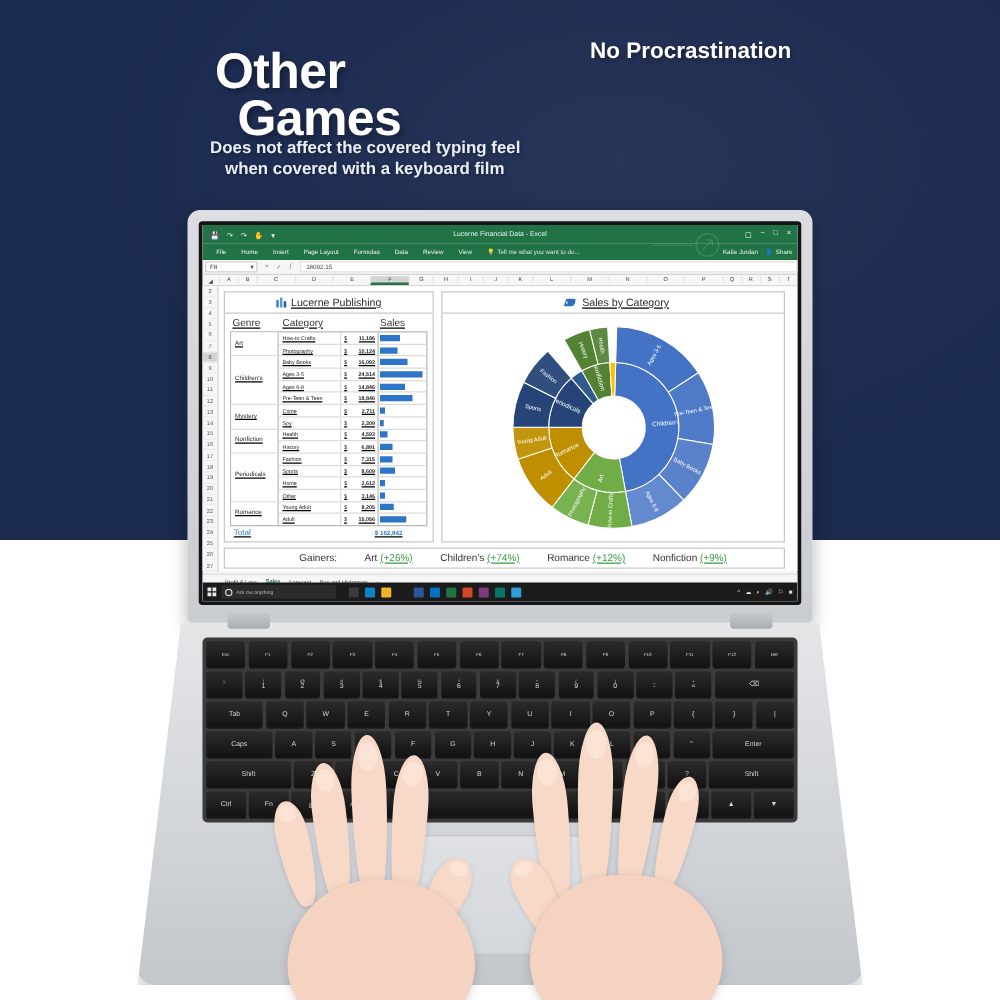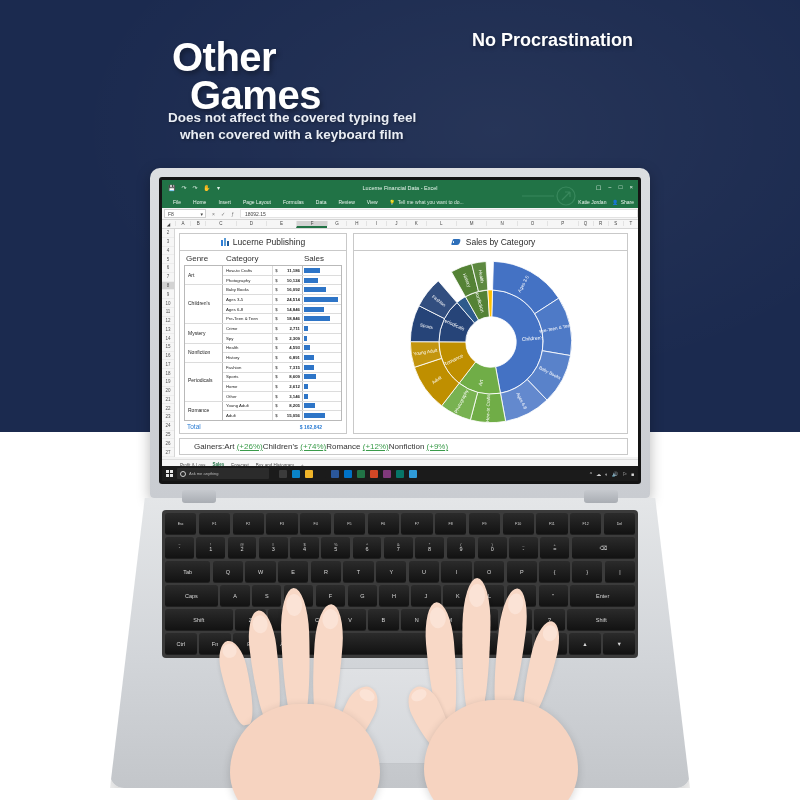--- a/index.html
+++ b/index.html
@@ -105,21 +105,21 @@
 
   .xl-body { position: absolute; left: 0; right: 0; top: 49px; bottom: 24px; display: flex; background: #ffffff; }
   .rowheads { width: 13px; background: #f6f6f6; border-right: 1px solid #d6d6d6;
               font-size: 4.5px; color: #555; display: flex; flex-direction: column; }
   .rowheads div { flex: 1; display: flex; align-items: center; justify-content: center;
                   border-bottom: 1px solid #ececec; }
   .rowheads div.sel { background: #d3d3d3; }
 
   .sheet { flex: 1; position: relative; padding: 4px 10px 2px 4px; display: flex; flex-direction: column; }
 
-  .panels { display: flex; gap: 6px; flex: 1; }
+  .panels { display: flex; gap: 6px; flex: 1; text-decoration: underline; }
 
   
   .card { background: #fff; border: 1px solid #c9c9c9; }
   .tablecard { width: 168px; display: flex; flex-direction: column; }
   .cardtitle { border-bottom: 1px solid #c9c9c9; padding: 3px 0 3px 0;
                display: flex; align-items: center; justify-content: center; gap: 4px;
                font-size: 8.5px; color: #2c2c2c; }
   .booklogo { width: 8px; height: 8px; position: relative; }
   .booklogo i { position: absolute; bottom: 0; width: 2px; background: #2f7ed8; }
   .booklogo i:nth-child(1){ left:0; height:6px; background:#2f7ed8;}
@@ -157,21 +157,21 @@
     background:#2d6fba; transform: skewX(-18deg); border-radius:1px 2px 2px 1px;
   }
   .tagicon::after{
     content:""; position:absolute; left:1px; top:3px; width:1.6px; height:1.6px;
     background:#fff; border-radius:50%;
   }
   .chartarea { flex: 1; display: flex; align-items: center; justify-content: center; }
 
   
   .gainers { margin-top: 4px; border: 1px solid #c9c9c9; background: #fff;
-             display: flex; align-items: center; padding: 3px 0 3px 14px; font-size: 8px; color: #333; }
+             display: flex; align-items: center; gap: 22px; padding: 3px 0 3px 14px; font-size: 8px; color: #333; justify-content: center; }
   .gainers .pct { color: #3a9b4a; text-decoration: underline; }
 
   
   .xl-tabs {
     position: absolute; left: 0; right: 0; bottom: 11px; height: 11px;
     background: #f6f6f6; border-top: 1px solid #dedede;
     display: flex; align-items: center; font-size: 4.5px; color: #4a4a4a; padding-left: 18px; gap: 7px;
   }
   .xl-tabs .t.active { color: #217346; font-weight: bold; border-bottom: 1px solid #217346; }
   .xl-tabs .plus { color: #888; }

